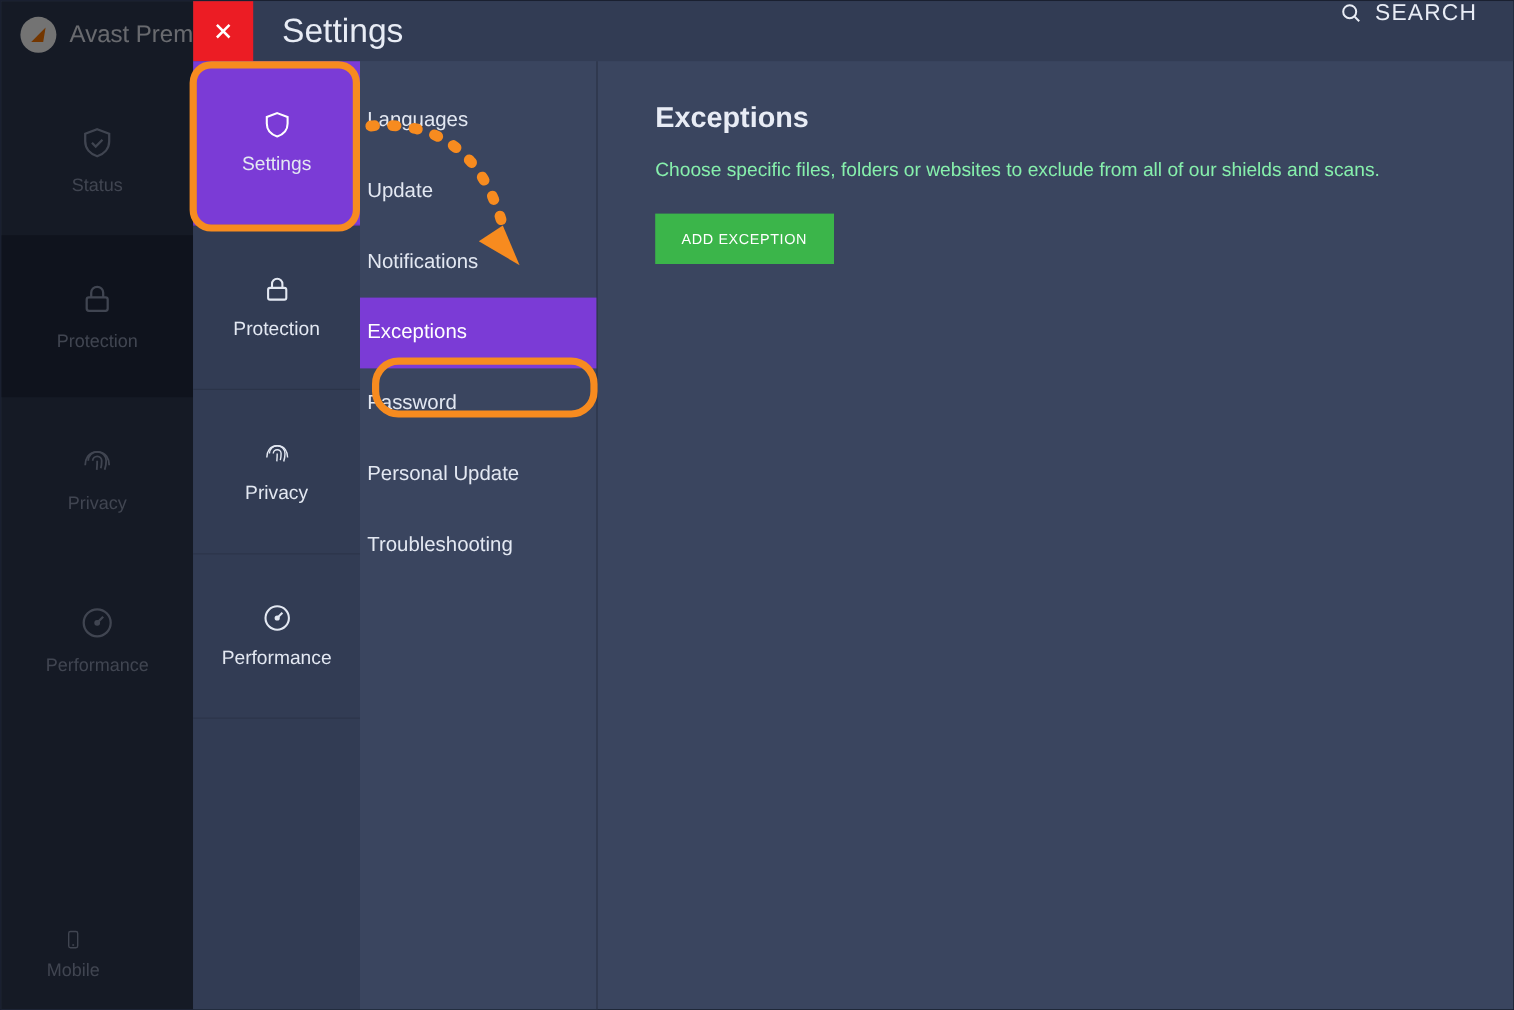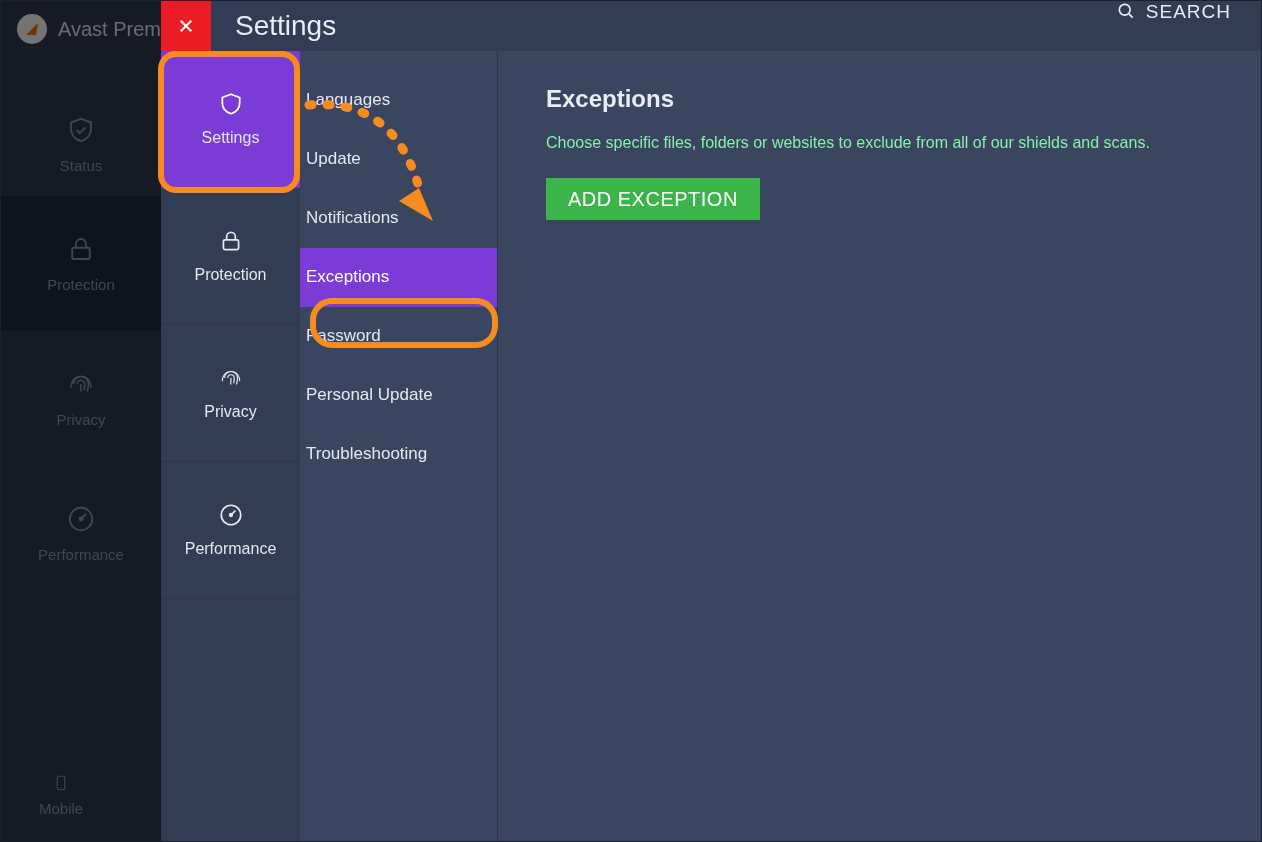--- a/index.html
+++ b/index.html
@@ -46,34 +46,34 @@
   .sub-item.selected { background: #7b3bd6; color: #fff; }
   .highlight-exceptions { position: absolute; left: 309px; top: 297px; width: 188px; height: 50px; border: 6px solid #f78b1f; border-radius: 22px; z-index: 20; pointer-events: none; }
 
   
   .arrow-anno { position: absolute; left: 298px; top: 82px; width: 145px; height: 150px; z-index: 21; pointer-events: none; }
 
   
   .content { flex: 1; padding: 34px 48px; color: #e8ecf5; }
   .content h1 { font-size: 24px; font-weight: 700; margin-bottom: 18px; }
   .content p { font-size: 16px; color: #86efac; margin-bottom: 24px; line-height: 1.45; }
-  .add-btn { display: inline-flex; align-items: center; justify-content: center; height: 42px; padding: 0 22px; background: #3bb54a; color: #fff; font-size: 20px; letter-spacing: 0.5px; font-weight: 500; cursor: pointer; border: none; }
+  .add-btn { display: inline-flex; align-items: center; justify-content: center; height: 42px; padding: 0 22px; background: #3bb54a; color: #fff; font-size: 12px; letter-spacing: 0.5px; font-weight: 500; cursor: pointer; border: none; }
 
   
   .avast-logo path { fill: #ff7800; }
   .avast-logo circle { fill: #fff; }
 </style>
 </head>
 <body>
 
 <div class="app">
 
   <div class="bg-layer">
     <div class="bg-leftnav">
-      <div class="item" style="top:76px">
+      <div class="item" style="top:65px">
         <svg viewBox="0 0 24 24" fill="none" stroke-width="1.5">
             <path d="M12 3l8 3v5c0 5-3.5 8.5-8 10-4.5-1.5-8-5-8-10V6l8-3z"></path>
             <path d="M8.5 12l2.5 2.5 4.5-4.5"></path>
           </svg>
         <span>Status</span>
       </div>
       <div class="item active" style="top:195px">
         <svg viewBox="0 0 24 24" fill="none" stroke-width="1.5">
             <rect x="5" y="11" width="14" height="9" rx="1.5"></rect>
             <path d="M8 11V8a4 4 0 0 1 8 0v3"></path>

